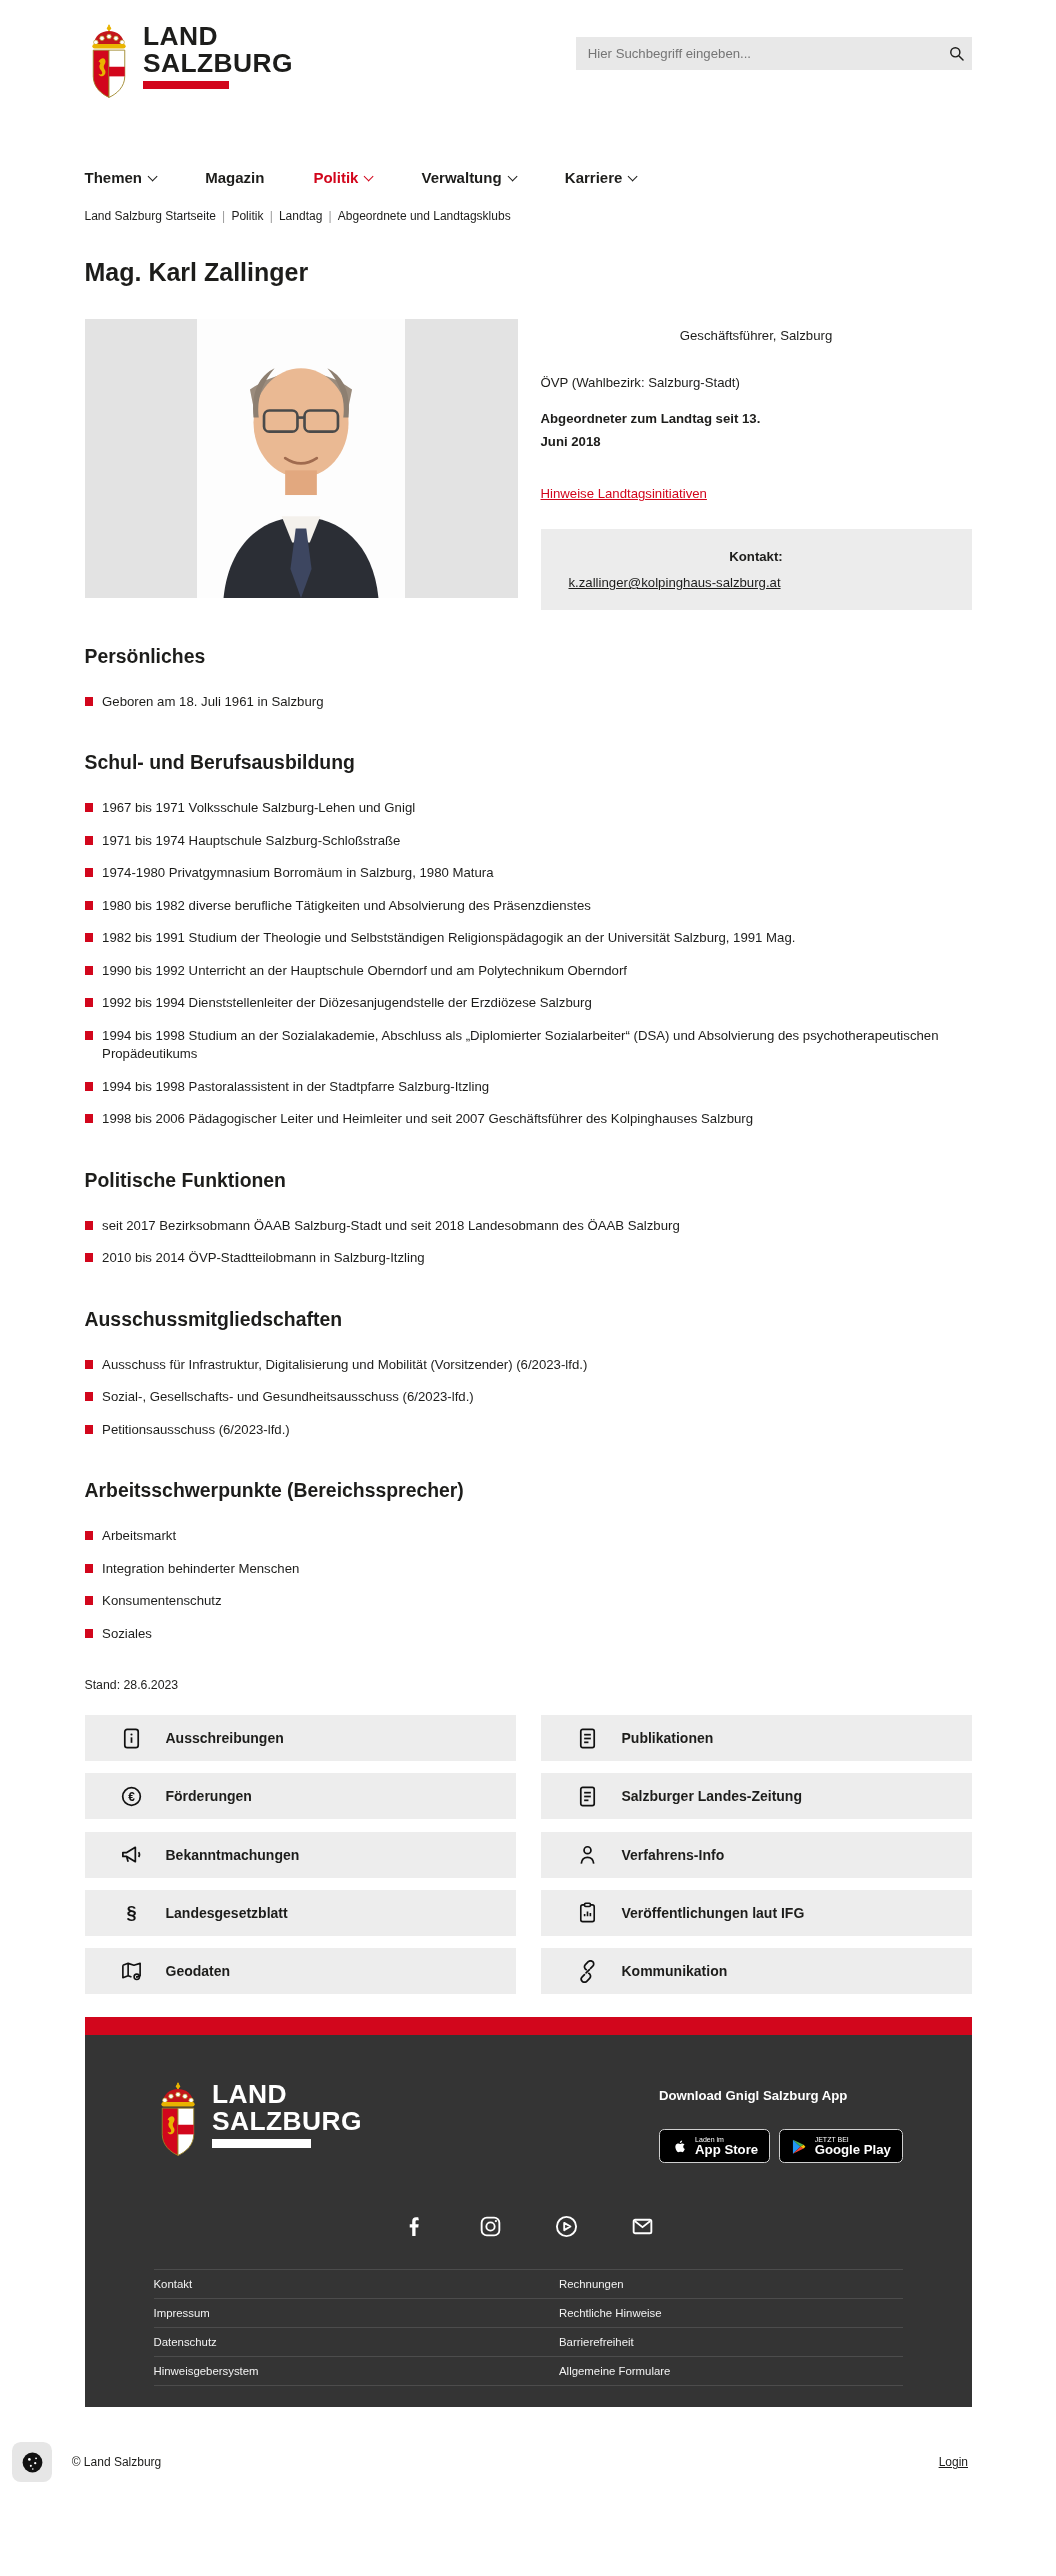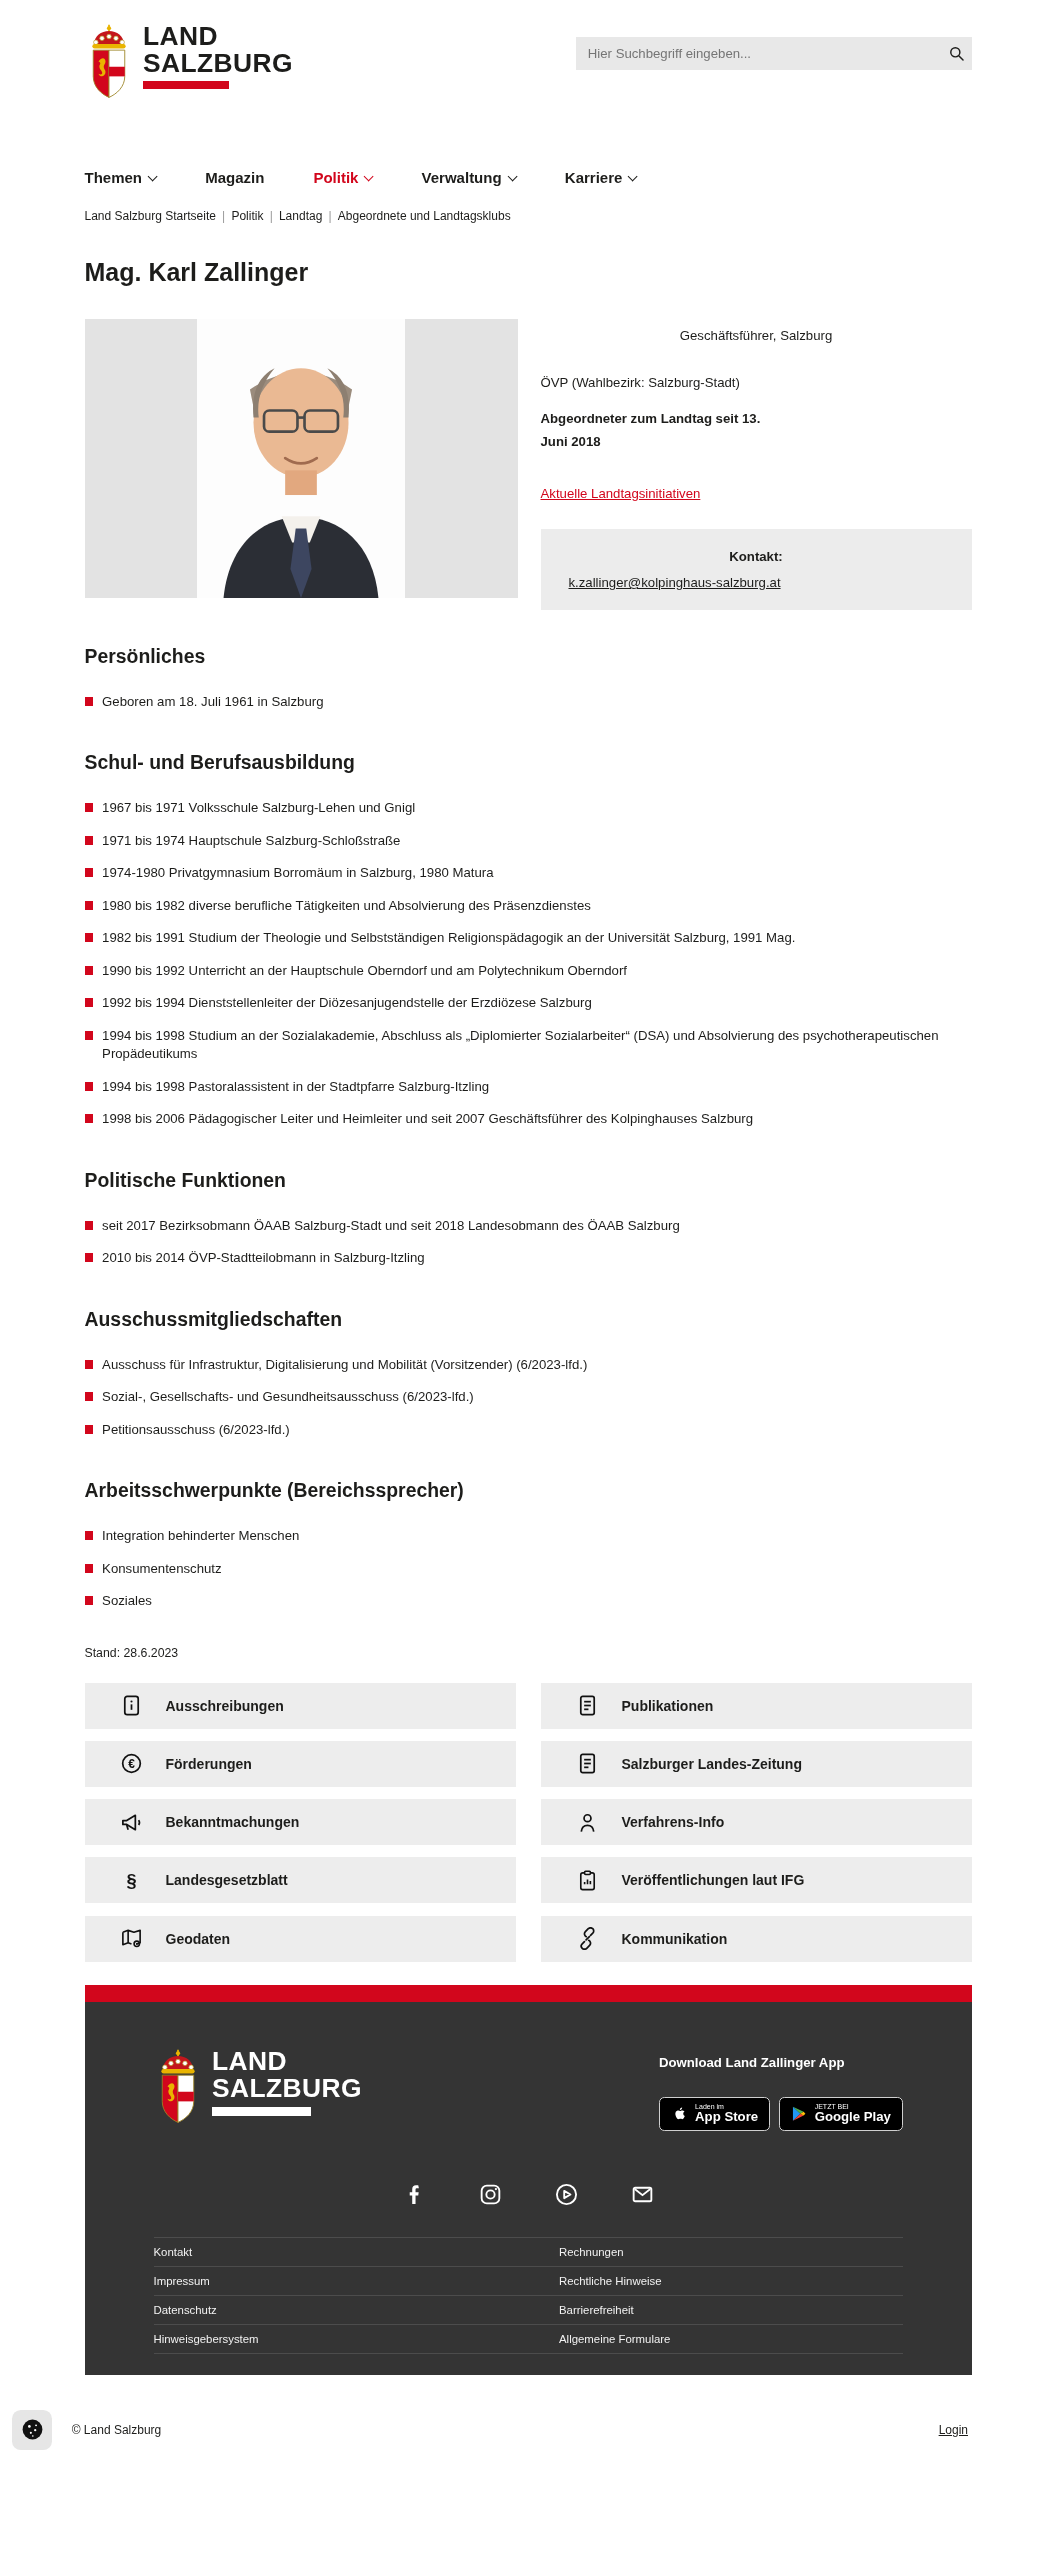--- a/index.html
+++ b/index.html
@@ -166,21 +166,21 @@
   <path d="M30 317c6-62 44-92 88-92s82 30 88 92z" fill="#2b2e35"></path>
   <path d="M96 224h44l-12 30h-20z" fill="#f4f1ec"></path>
   <path d="M112 238h12l6 46-12 33-12-33z" fill="#3d4660"></path>
 </svg></div>
       <div class="side"></div>
     </div>
     <div class="profile-info">
       <p class="info-role">Geschäftsführer, Salzburg</p>
       <p class="info-party">ÖVP (Wahlbezirk: Salzburg-Stadt)</p>
       <p class="info-mandate">Abgeordneter zum Landtag seit 13. Juni 2018</p>
-      <a class="info-link">Aktuelle Landtagsinitiativen</a>
+      <a class="info-link">Hinweise Landtagsinitiativen</a>
       <div class="contact-box">
         <div class="contact-label">Kontakt:</div>
         <a class="contact-email">k.zallinger@kolpinghaus-salzburg.at</a>
       </div>
     </div>
   </div>
 
   <div class="sections" id="sections">
       <div class="section">
         <h2>Persönliches</h2>
@@ -214,20 +214,21 @@
         <h2>Ausschussmitgliedschaften</h2>
         <ul>
           <li><span class="bullet"></span><span>Ausschuss für Infrastruktur, Digitalisierung und Mobilität (Vorsitzender) (6/2023-lfd.)</span></li>
           <li><span class="bullet"></span><span>Sozial-, Gesellschafts- und Gesundheitsausschuss (6/2023-lfd.)</span></li>
           <li><span class="bullet"></span><span>Petitionsausschuss (6/2023-lfd.)</span></li>
         </ul>
       </div>
       <div class="section">
         <h2>Arbeitsschwerpunkte (Bereichssprecher)</h2>
         <ul>
+          <li><span class="bullet"></span><span>Arbeitsmarkt</span></li>
           <li><span class="bullet"></span><span>Integration behinderter Menschen</span></li>
           <li><span class="bullet"></span><span>Konsumentenschutz</span></li>
           <li><span class="bullet"></span><span>Soziales</span></li>
         </ul>
       </div>
     </div>
 
   <p class="stand">Stand: 28.6.2023</p>
 
   <div class="tiles" id="tiles">
@@ -354,21 +355,21 @@
   <rect x="27" y="50" width="18" height="11" fill="#d2061c"></rect>
   <path d="M15 44c4-6 8-4 8 0 0 3-2 3-2 6s2 3 2 6c0 5-6 7-8 2 3 2 5 0 4-2-1-3-3-3-3-6s3-4-1-6z" fill="#e9b400"></path>
 </svg></span>
           <div class="logo-text">
             <div class="logo-line">LAND</div>
             <div class="logo-line">SALZBURG</div>
             <div class="logo-underline"></div>
           </div>
         </div>
         <div class="app-col">
-          <div class="app-heading">Download Land Zallinger App</div>
+          <div class="app-heading">Download Gnigl Salzburg App</div>
           <div class="badges">
             <div class="badge">
               <svg viewBox="0 0 24 24">
                   <path fill="#fff" d="M16.7 12.2c0-2 1.6-3 1.7-3.1-.9-1.4-2.4-1.6-2.9-1.6-1.2-.1-2.4.7-3 .7-.6 0-1.6-.7-2.6-.7-1.3 0-2.6.8-3.3 2-1.4 2.4-.4 6 1 8 .7 1 1.5 2.1 2.5 2 1 0 1.4-.6 2.6-.6s1.6.6 2.6.6 1.8-1 2.4-2c.8-1.1 1.1-2.2 1.1-2.3-.1 0-2.1-.8-2.1-3zM14.4 5.9c.5-.7.9-1.6.8-2.5-.8 0-1.7.5-2.3 1.2-.5.6-.9 1.5-.8 2.4.9.1 1.8-.4 2.3-1.1z"></path>
                 </svg>
               <span class="badge-txt">
                 <span class="badge-small">Laden im</span>
                 <span class="badge-big">App Store</span>
               </span>
             </div>

